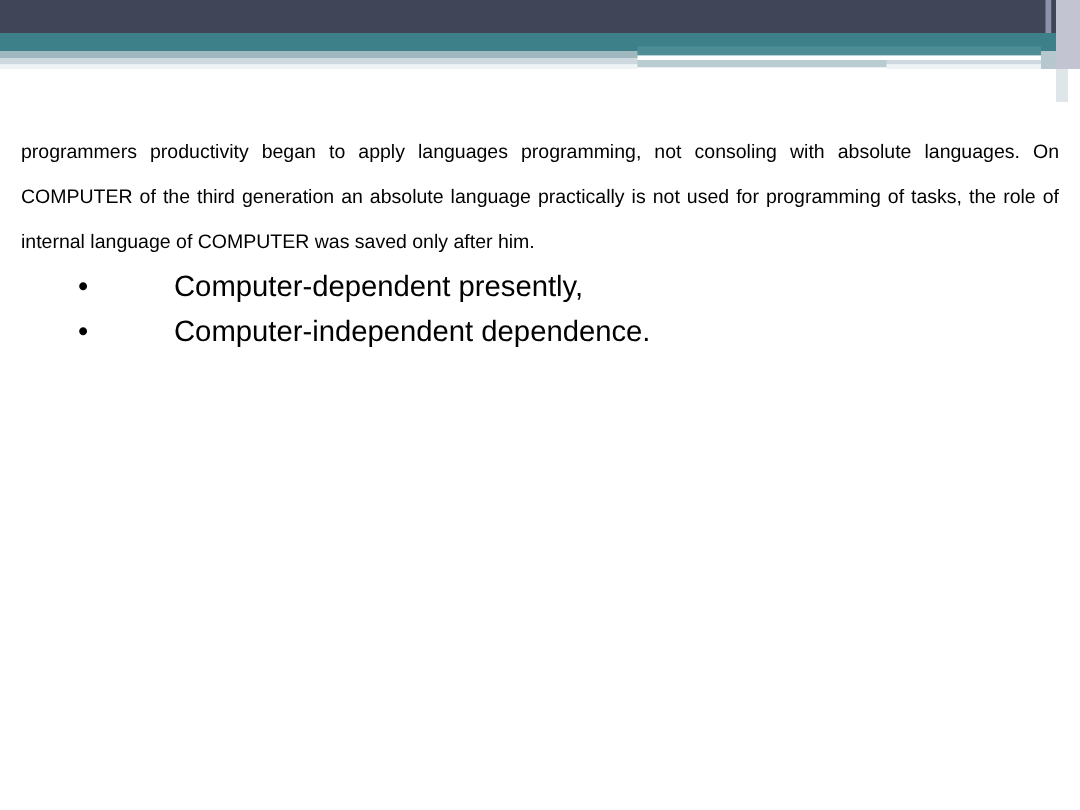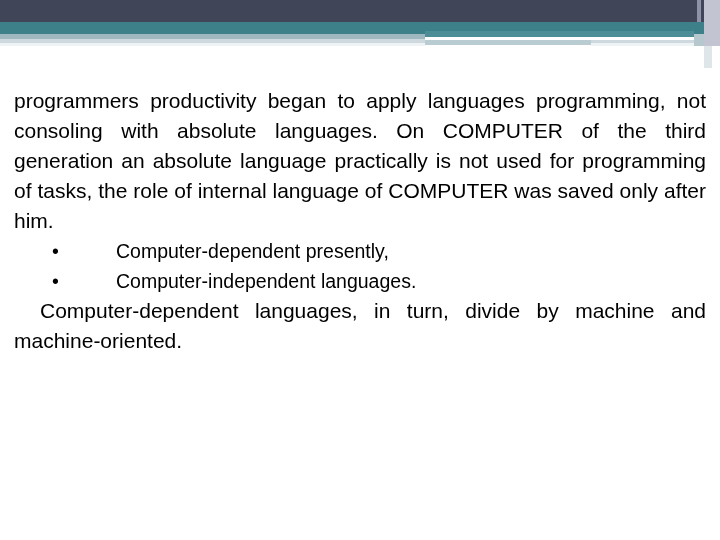--- a/index.html
+++ b/index.html
@@ -156,21 +156,21 @@
   
   .content {
     position: absolute;
     left: 14px;
     top: 86px;
     width: 692px;
   }
   .para {
     margin: 0;
     color: #000000;
-    font-size: 21px;
+    font-size: 13px;
     line-height: 30px;
     text-align: justify;
     text-justify: inter-word;
     letter-spacing: 0px;
   }
   .para.indent {
     text-indent: 26px;
   }
   .bullet-list {
     margin: 0;
@@ -231,20 +231,19 @@
     <p class="para">programmers productivity began to apply languages programming, not consoling with absolute languages. On COMPUTER of the third generation an absolute language practically is not used for programming of tasks, the role of internal language of COMPUTER was saved only after him.</p>
 
 
     <div class="bullet-list">
       <div class="bullet-item">
         <span class="bullet-dot">•</span>
         <span class="bullet-text">Computer-dependent presently,</span>
       </div>
       <div class="bullet-item">
         <span class="bullet-dot">•</span>
-        <span class="bullet-text">Computer-independent languages.</span>
+        <span class="bullet-text">Computer-independent dependence.</span>
       </div>
     </div>
 
-    <p class="para indent">Computer-dependent languages, in turn, divide by machine and machine-oriented.</p>
 
   </div>
 </div>
 
 </body></html>

